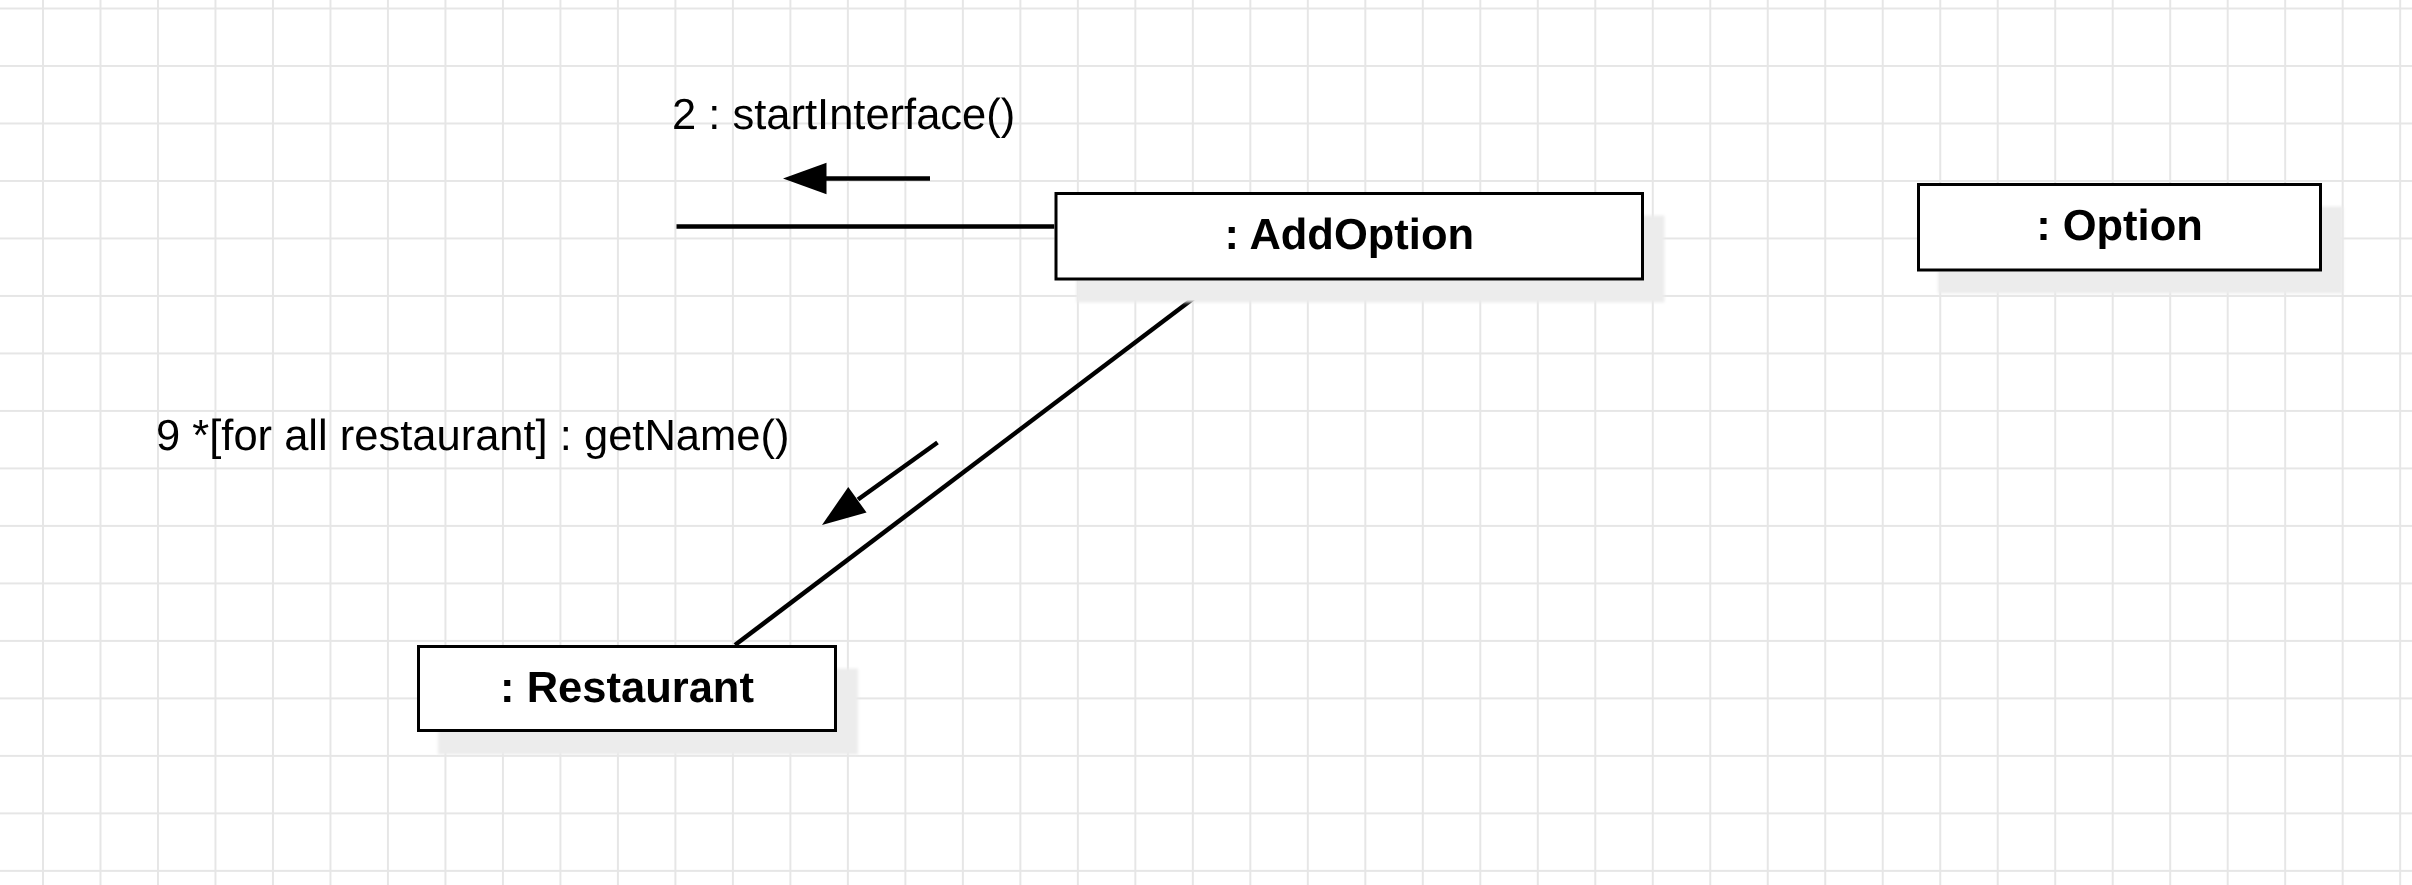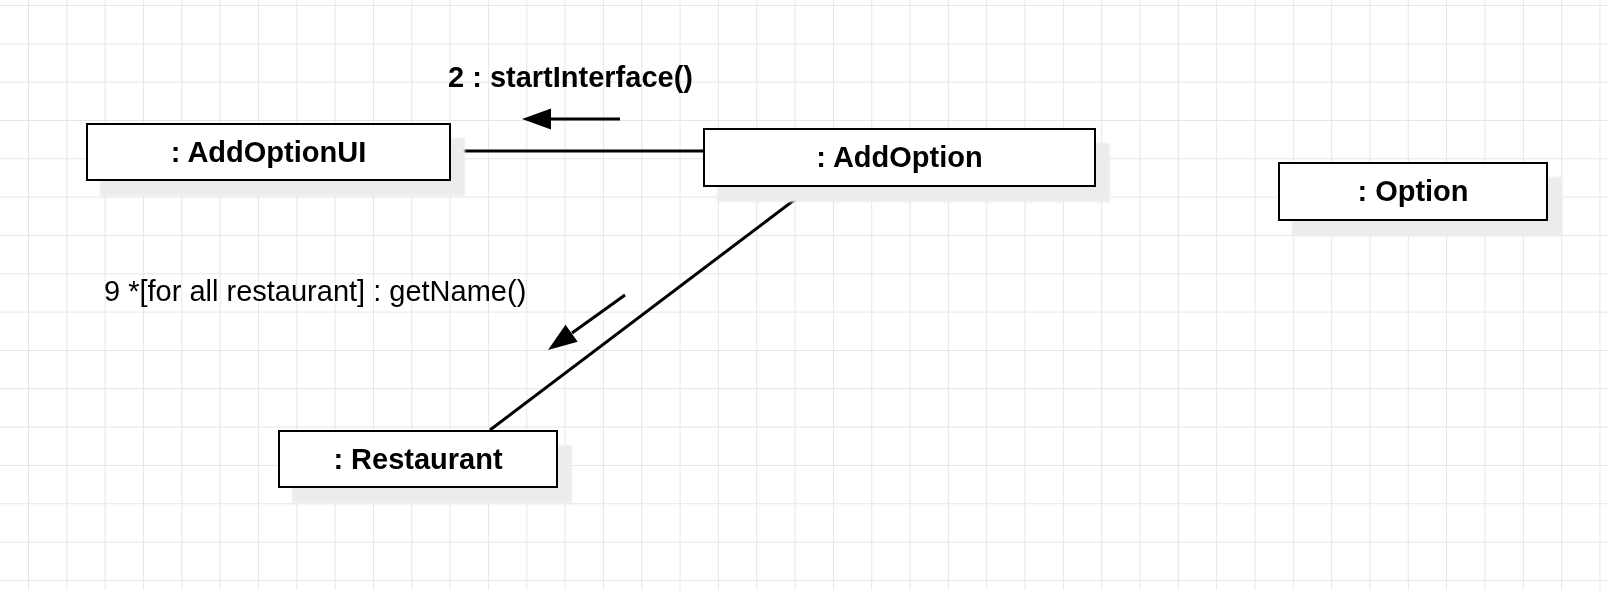--- a/index.html
+++ b/index.html
@@ -66,34 +66,31 @@
       <line x1="620" y1="119" x2="550" y2="119" stroke="#000000" stroke-width="3"></line>
       <polygon points="522,119 551,108.5 551,129.5" fill="#000000"></polygon>
     </g>
 
     <g>
       <line x1="625" y1="295" x2="572" y2="333" stroke="#000000" stroke-width="3"></line>
       <polygon points="548,350 565.5,324.7 577.7,341.7" fill="#000000"></polygon>
     </g>
   </svg>
 
-  <div class="uml-box" style="left:86px; top:123px; width:365px; height:58px;">
-    <span>: AddOptionUI</span>
-  </div>
 
   <div class="uml-box" style="left:703px; top:128px; width:393px; height:59px;">
     <span>: AddOption</span>
   </div>
 
-  <div class="uml-box" style="left:1278px; top:122px; width:270px; height:59px;margin-top:40px;">
+  <div class="uml-box" style="left:1278px; top:122px; width:270px; height:59px;">
     <span>: Option</span>
   </div>
 
   <div class="uml-box" style="left:278px; top:430px; width:280px; height:58px;">
     <span>: Restaurant</span>
   </div>
 
 
-  <div class="msg-label" style="left:448px; top:62px;font-weight:bold;">2 : startInterface()</div>
+  <div class="msg-label" style="left:448px; top:62px;">2 : startInterface()</div>
 
   <div class="msg-label" style="left:104px; top:276px;">9 *[for all restaurant] : getName()</div>
 
 </div>
 
 </body></html>

